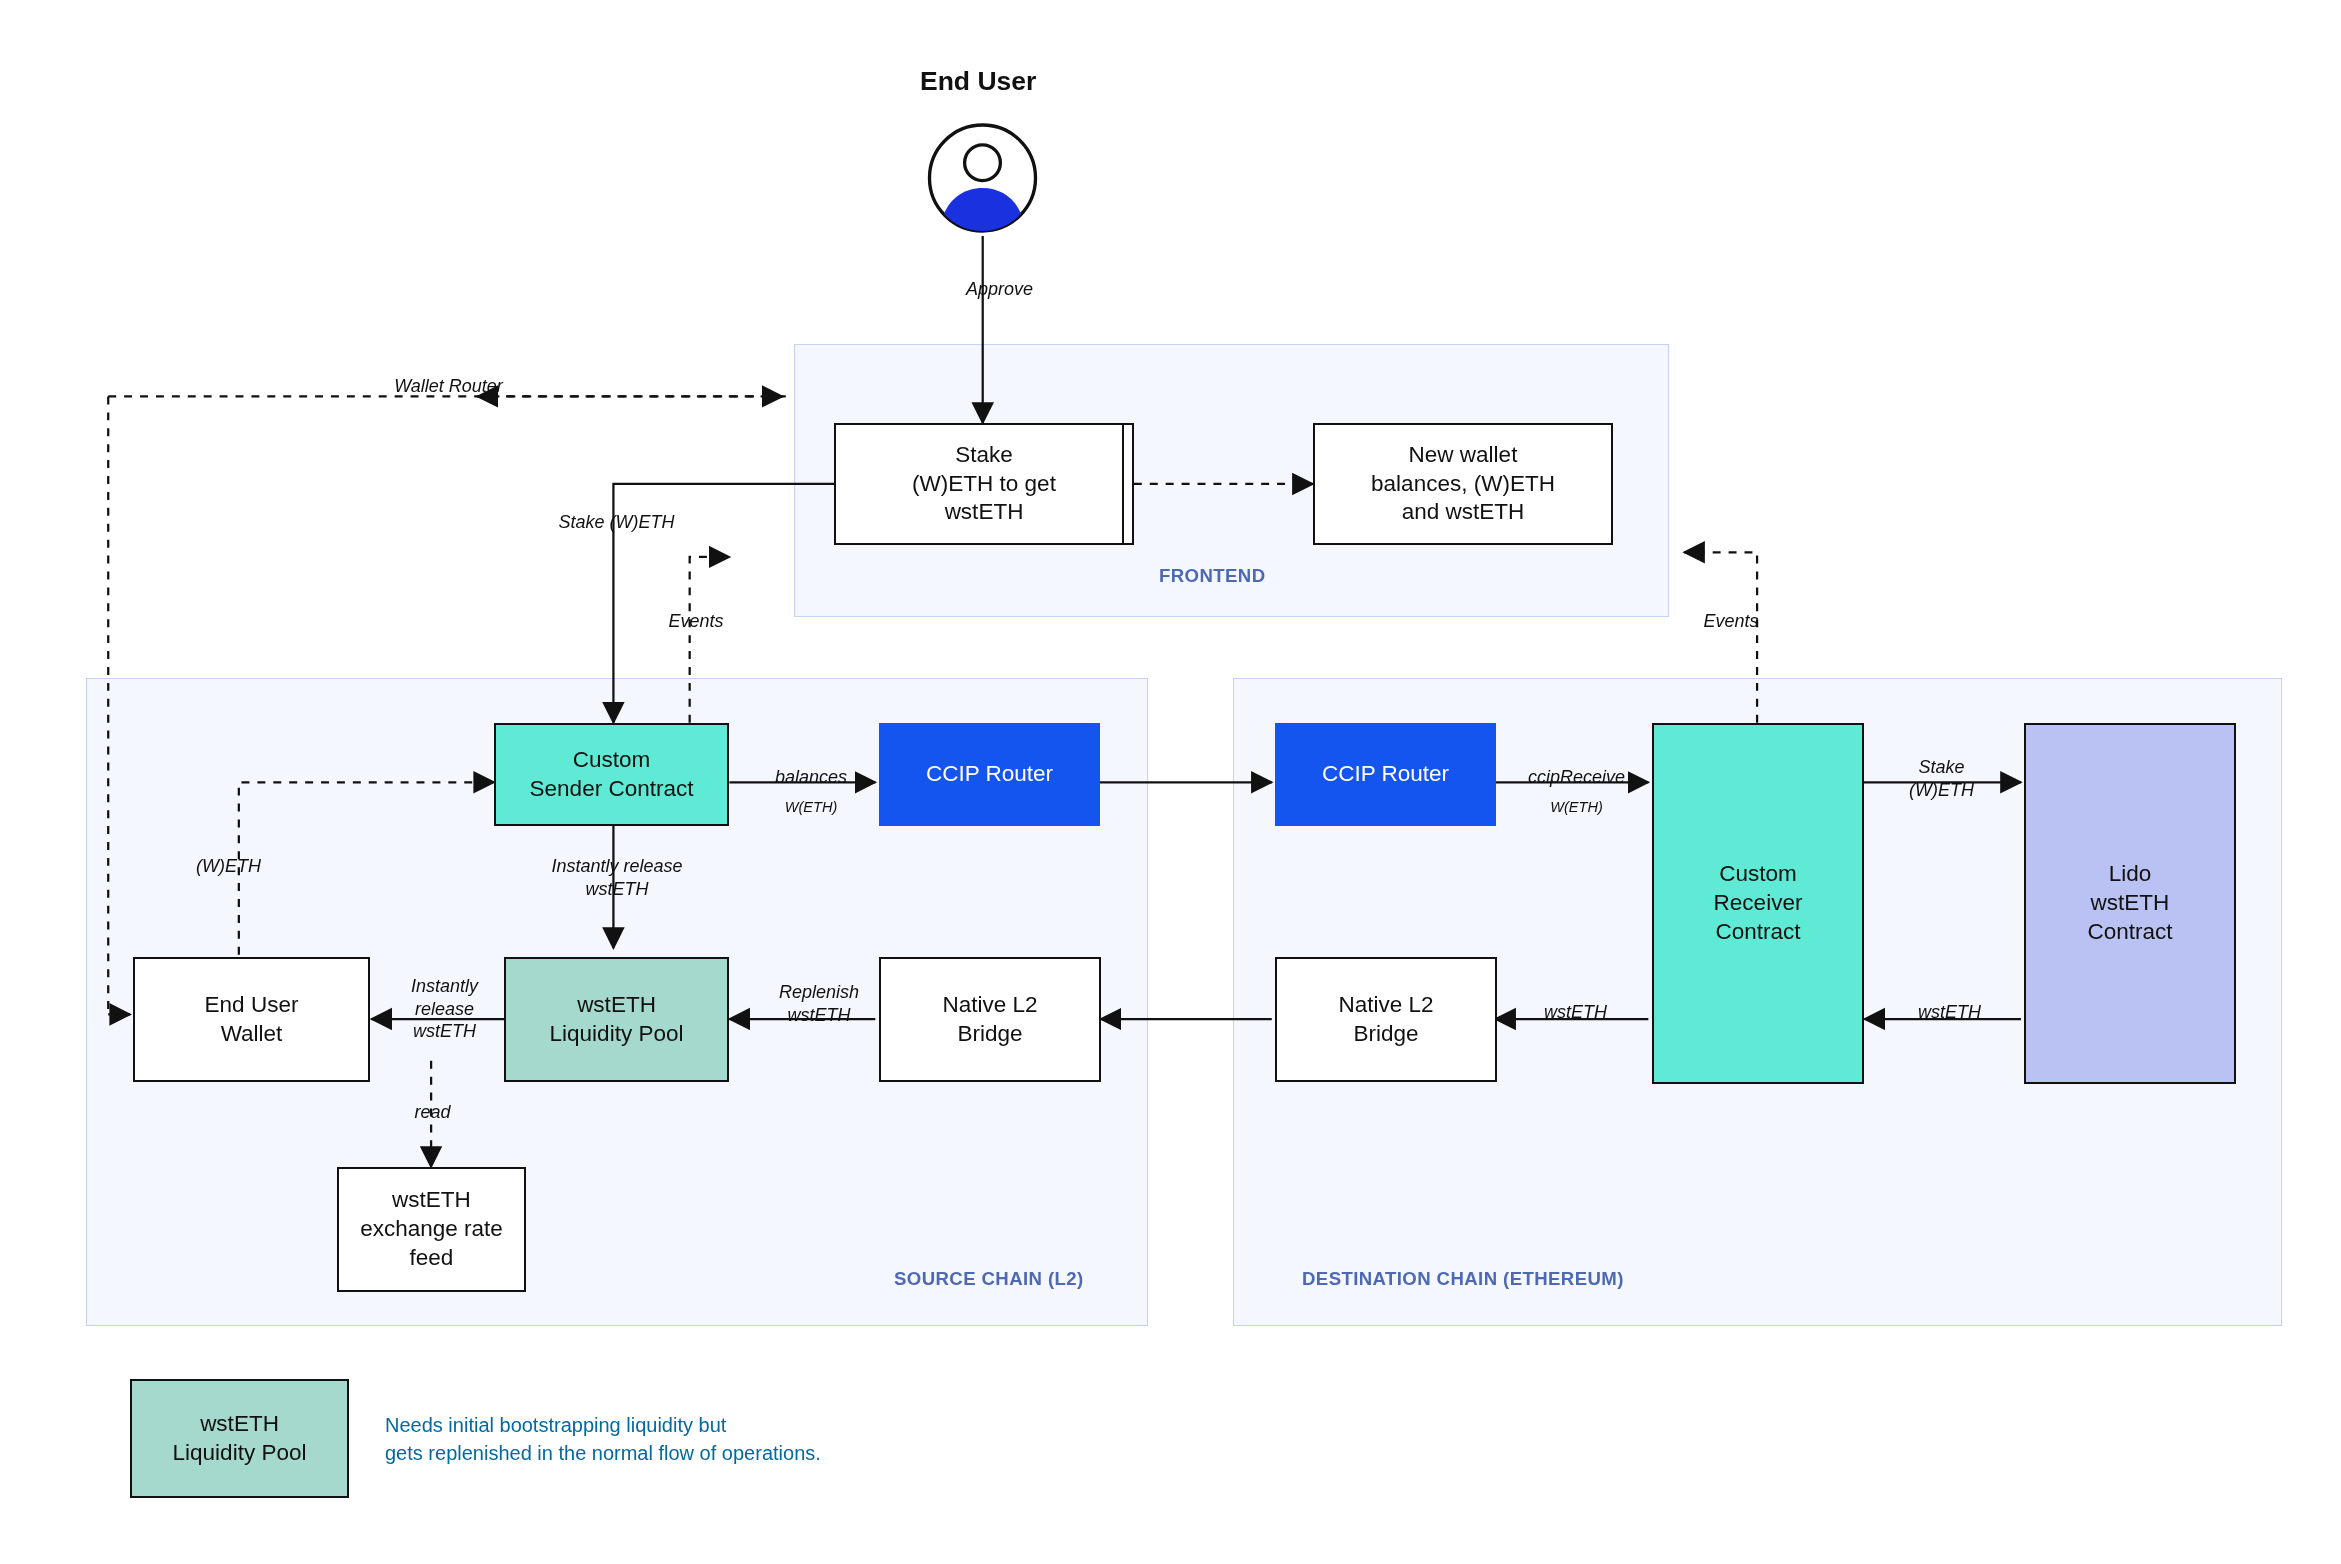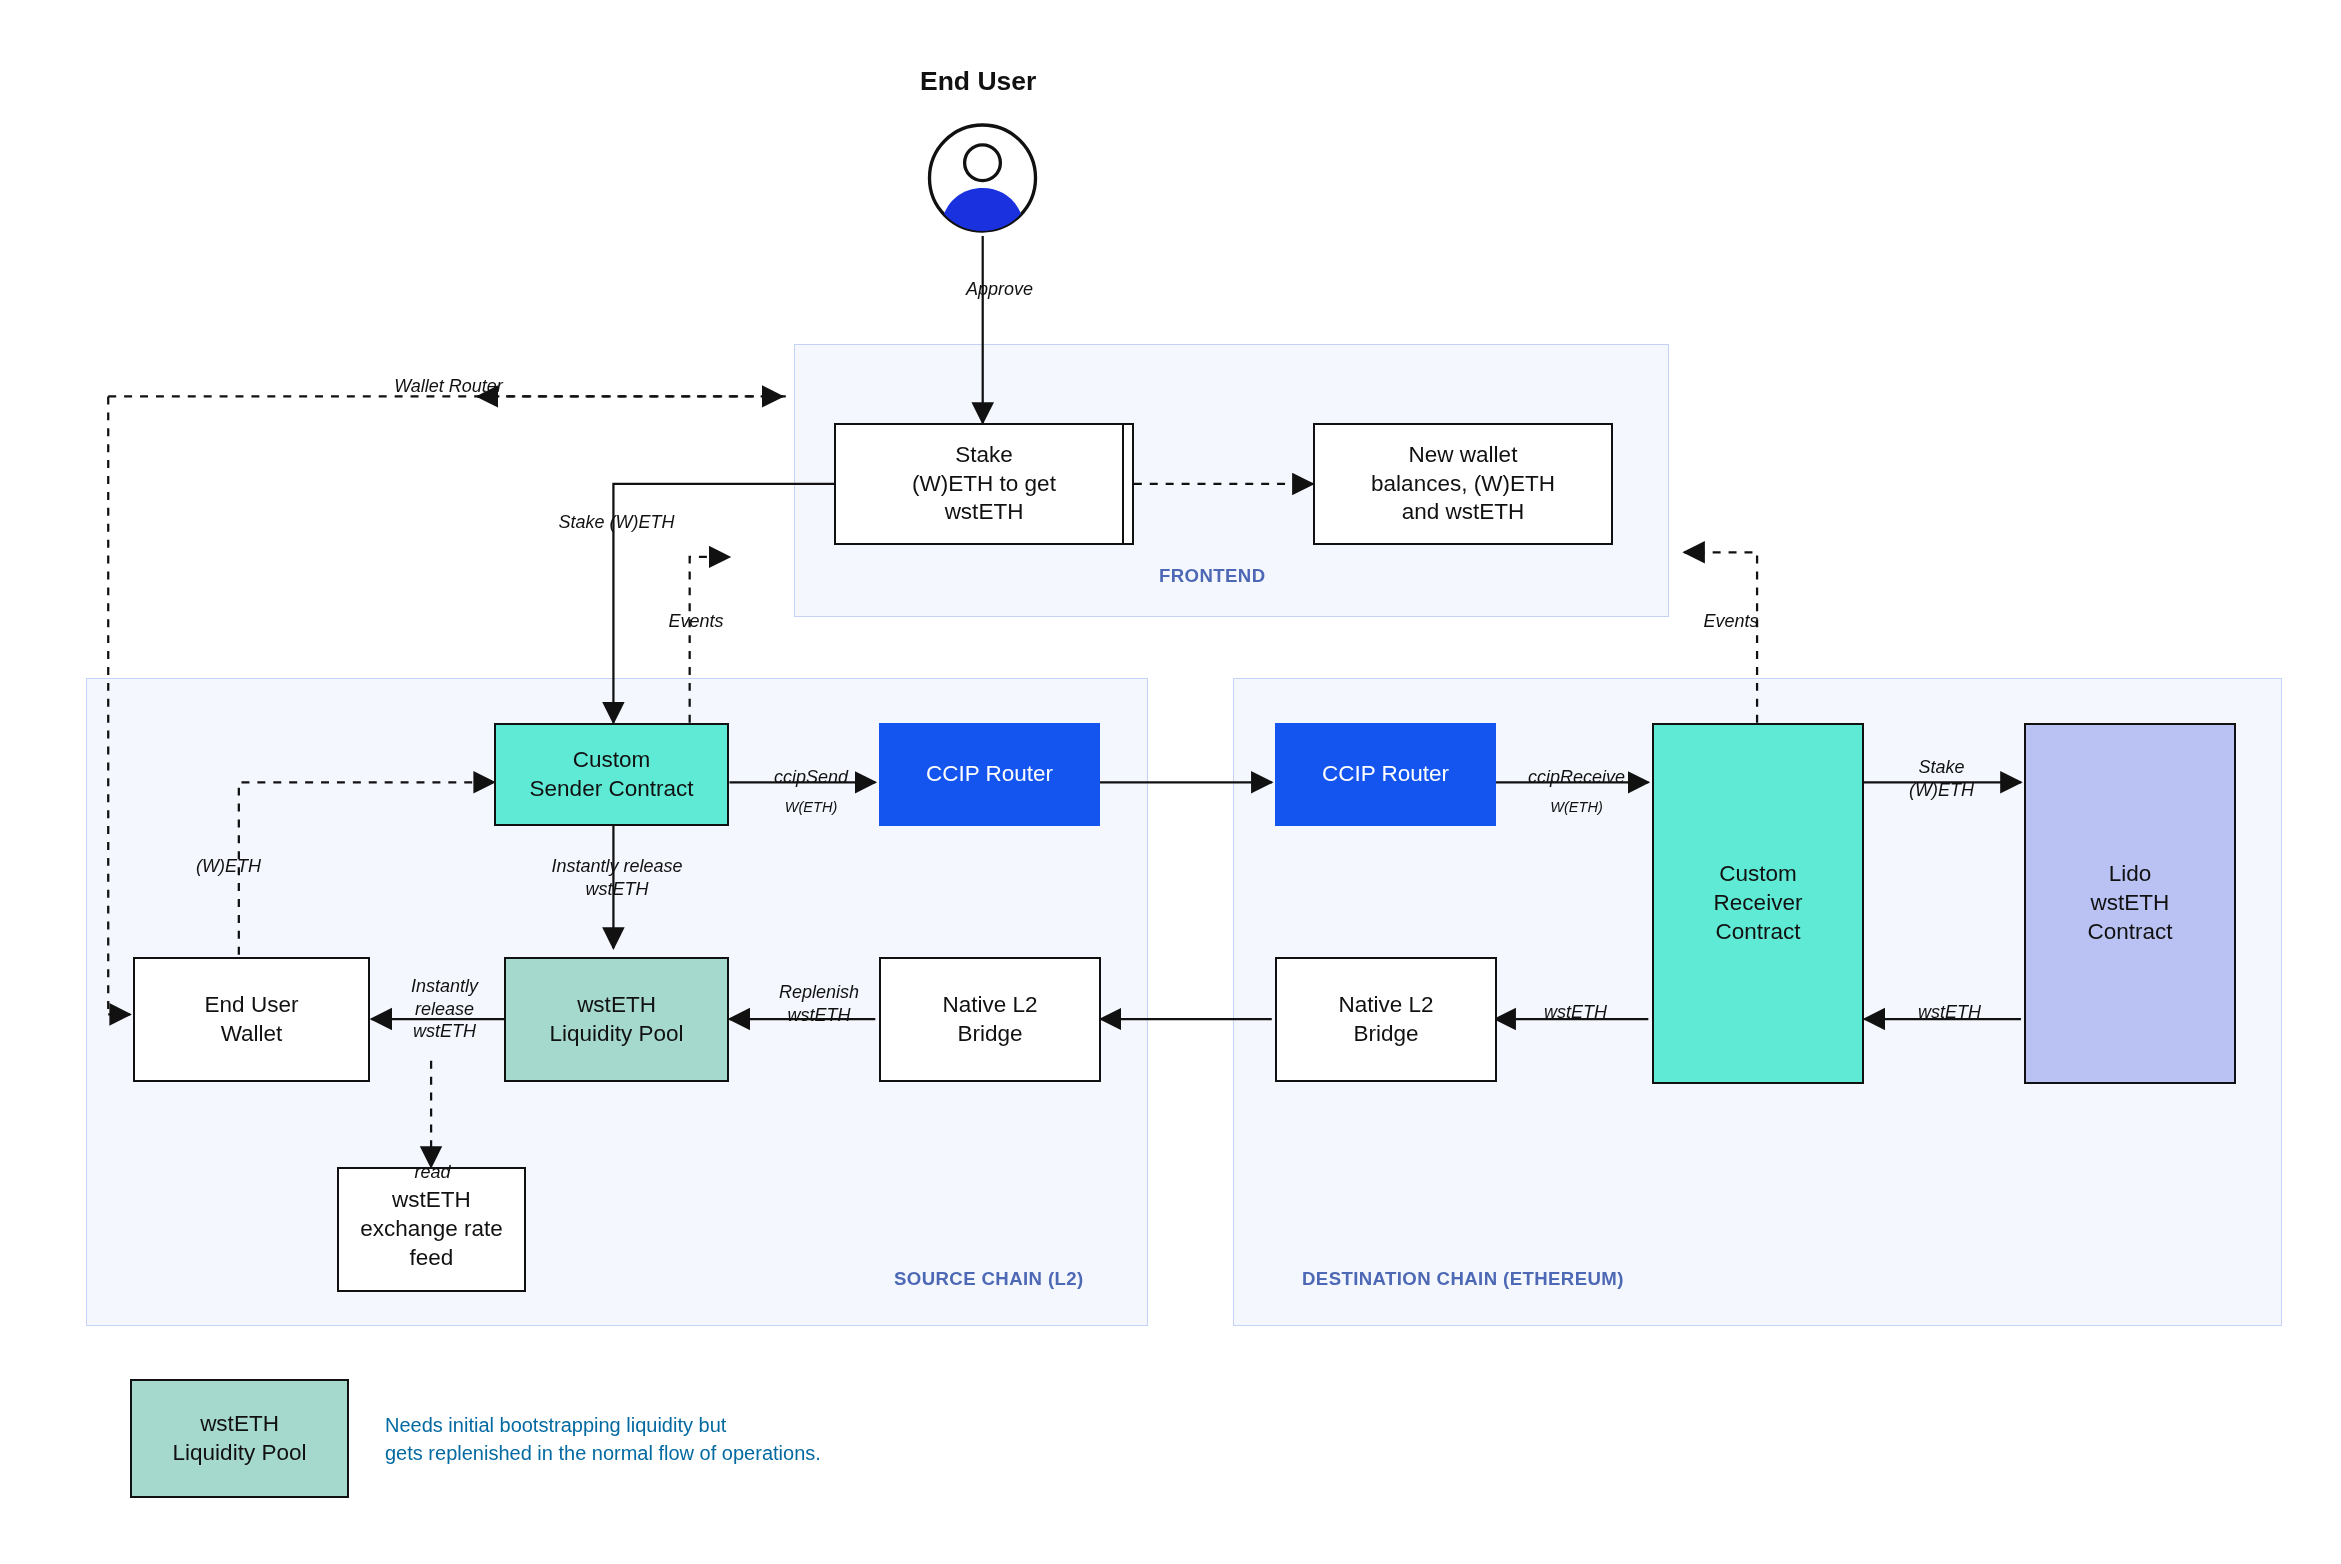--- a/index.html
+++ b/index.html
@@ -240,40 +240,40 @@
 exchange rate
 feed</span>
   </div>
 
   <div class="edge-label" style="left:940px; top:278px; width:119px;">Approve</div>
   <div class="edge-label" style="left:369px; top:375px; width:159px;">Wallet Router</div>
   <div class="edge-label" style="left:537px; top:511px; width:159px;">Stake (W)ETH</div>
   <div class="edge-label" style="left:643px; top:610px; width:106px;">Events</div>
   <div class="edge-label" style="left:1678px; top:610px; width:106px;">Events</div>
 
-  <div class="edge-label" style="left:748px; top:766px; width:126px;">ccipSend</div>
+  <div class="edge-label" style="left:748px; top:766px; width:126px;">balances</div>
   <div class="edge-label small" style="left:748px; top:798px; width:126px;">W(ETH)</div>
 
   <div class="edge-label" style="left:1497px; top:766px; width:159px;">ccipReceive</div>
   <div class="edge-label small" style="left:1497px; top:798px; width:159px;">W(ETH)</div>
 
   <div class="edge-label" style="left:1882px; top:756px; width:119px;">Stake
 (W)ETH</div>
 
   <div class="edge-label" style="left:169px; top:855px; width:119px;">(W)ETH</div>
   <div class="edge-label" style="left:524px; top:855px; width:186px;">Instantly release
 wstETH</div>
   <div class="edge-label" style="left:385px; top:975px; width:119px;">Instantly
 release
 wstETH</div>
   <div class="edge-label" style="left:756px; top:981px; width:126px;">Replenish
 wstETH</div>
   <div class="edge-label" style="left:1509px; top:1001px; width:133px;">wstETH</div>
   <div class="edge-label" style="left:1883px; top:1001px; width:133px;">wstETH</div>
-  <div class="edge-label" style="left:383px; top:1161px; width:99px;">read</div>
+  <div class="edge-label" style="left:383px; top:1101px; width:99px;">read</div>
 
   <div class="node box teal" style="left:130px; top:1379px; width:219px; height:119px;">
     <span style="white-space:pre-line">wstETH
 Liquidity Pool</span>
   </div>
   <div class="legend-text" style="left:385px; top:1411px; width:663px;">Needs initial bootstrapping liquidity but
 gets replenished in the normal flow of operations.</div>
 
 </div>
 

